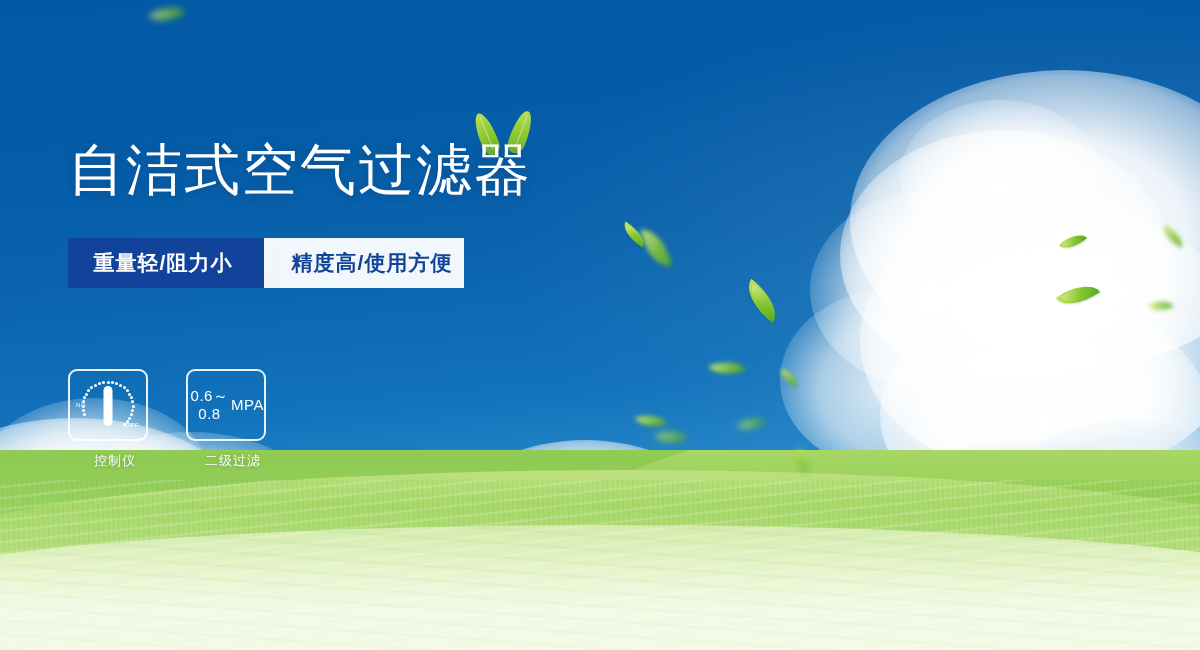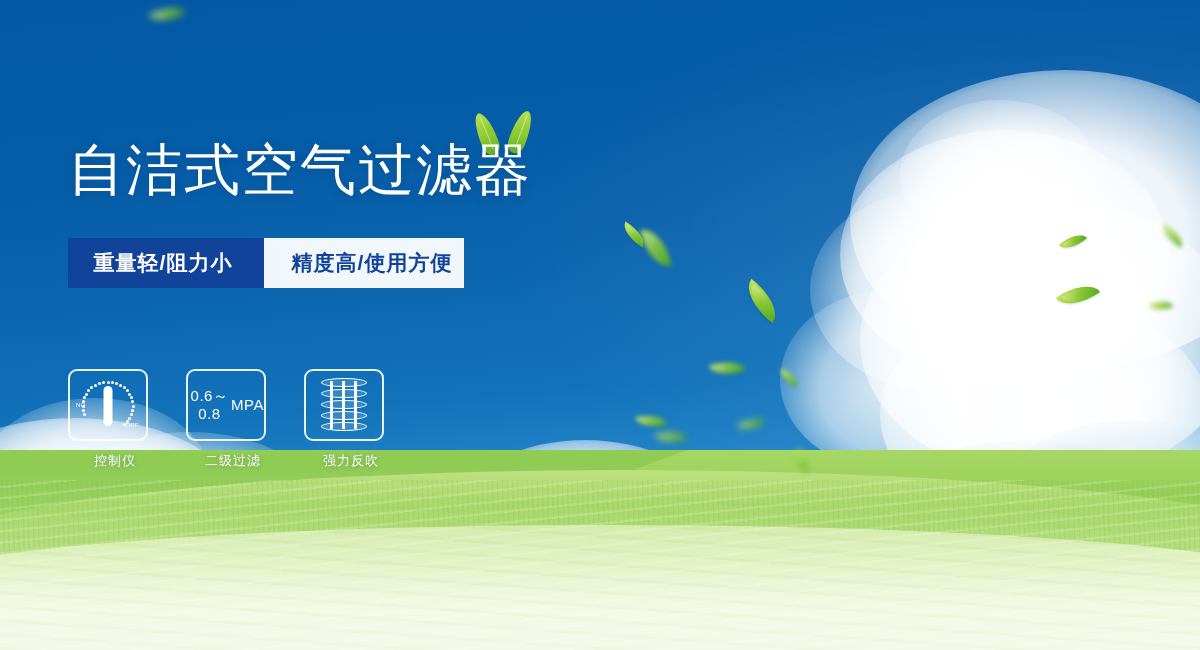--- a/index.html
+++ b/index.html
@@ -387,35 +387,20 @@
     </div>
 
     <div class="feat">
       <div class="feat-box">
         <div class="feat-text">0.6～0.8</div>
         <div class="feat-text">MPA</div>
       </div>
       <div class="feat-label">二级过滤</div>
     </div>
 
-    <div class="feat">
-      <div class="feat-box">
-        <div class="coil">
-          <div class="stem" style="left:9px;"></div>
-          <div class="stem" style="left:21px;"></div>
-          <div class="stem" style="left:33px;"></div>
-          <div class="ring" style="top:0px;"></div>
-          <div class="ring" style="top:11px;"></div>
-          <div class="ring" style="top:22px;"></div>
-          <div class="ring" style="top:33px;"></div>
-          <div class="ring" style="top:44px;"></div>
-        </div>
-      </div>
-      <div class="feat-label">强力反吹</div>
-    </div>
 
 
 
   </div>
 
   <div class="leaf blur" style="left:636px; top:414px; width:30px; height:14px; transform:rotate(-12deg);"></div>
 
 </div>
 
 </body></html>

